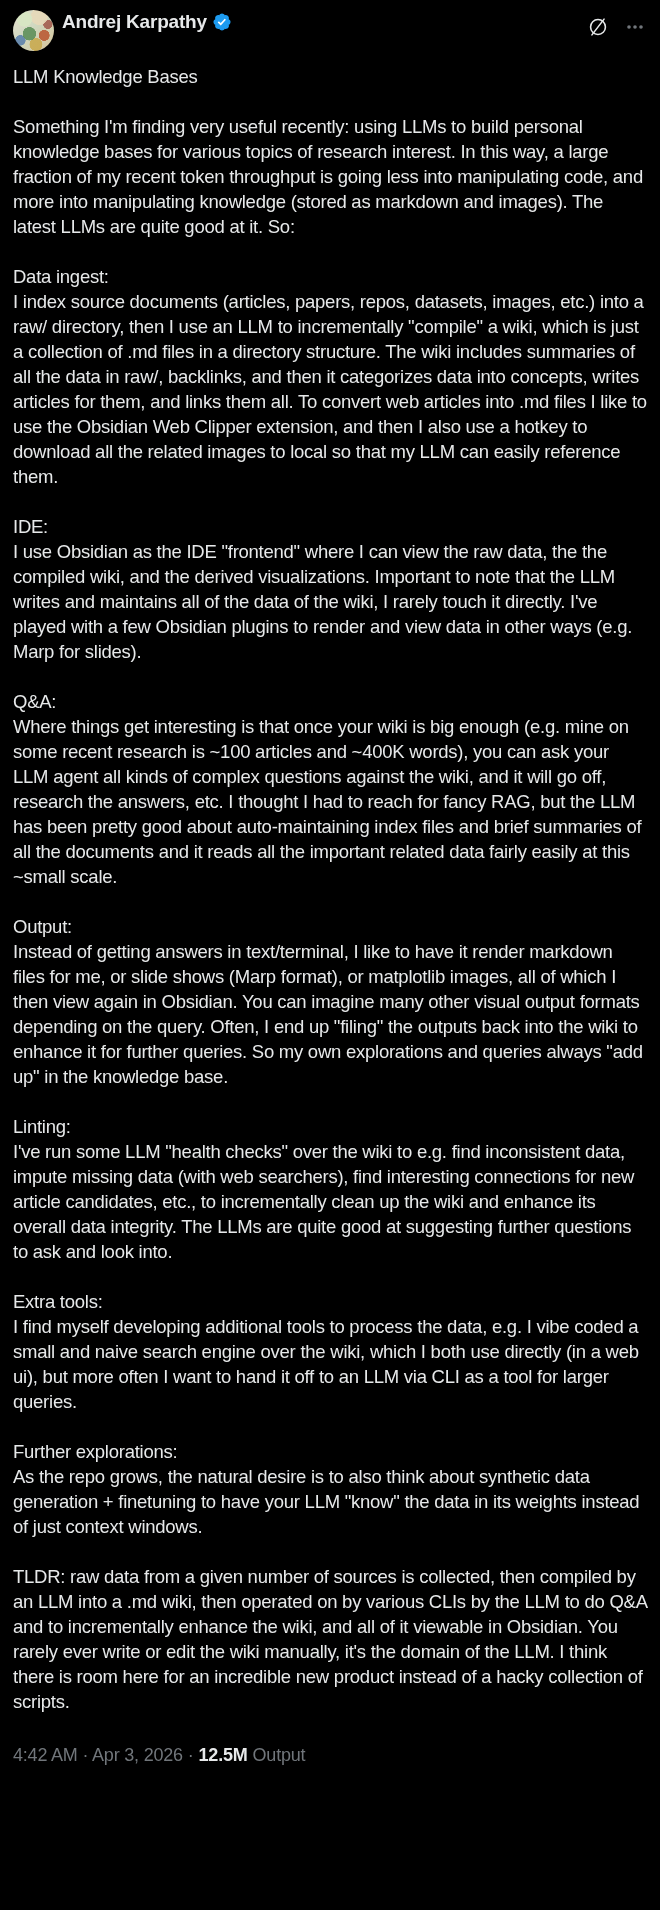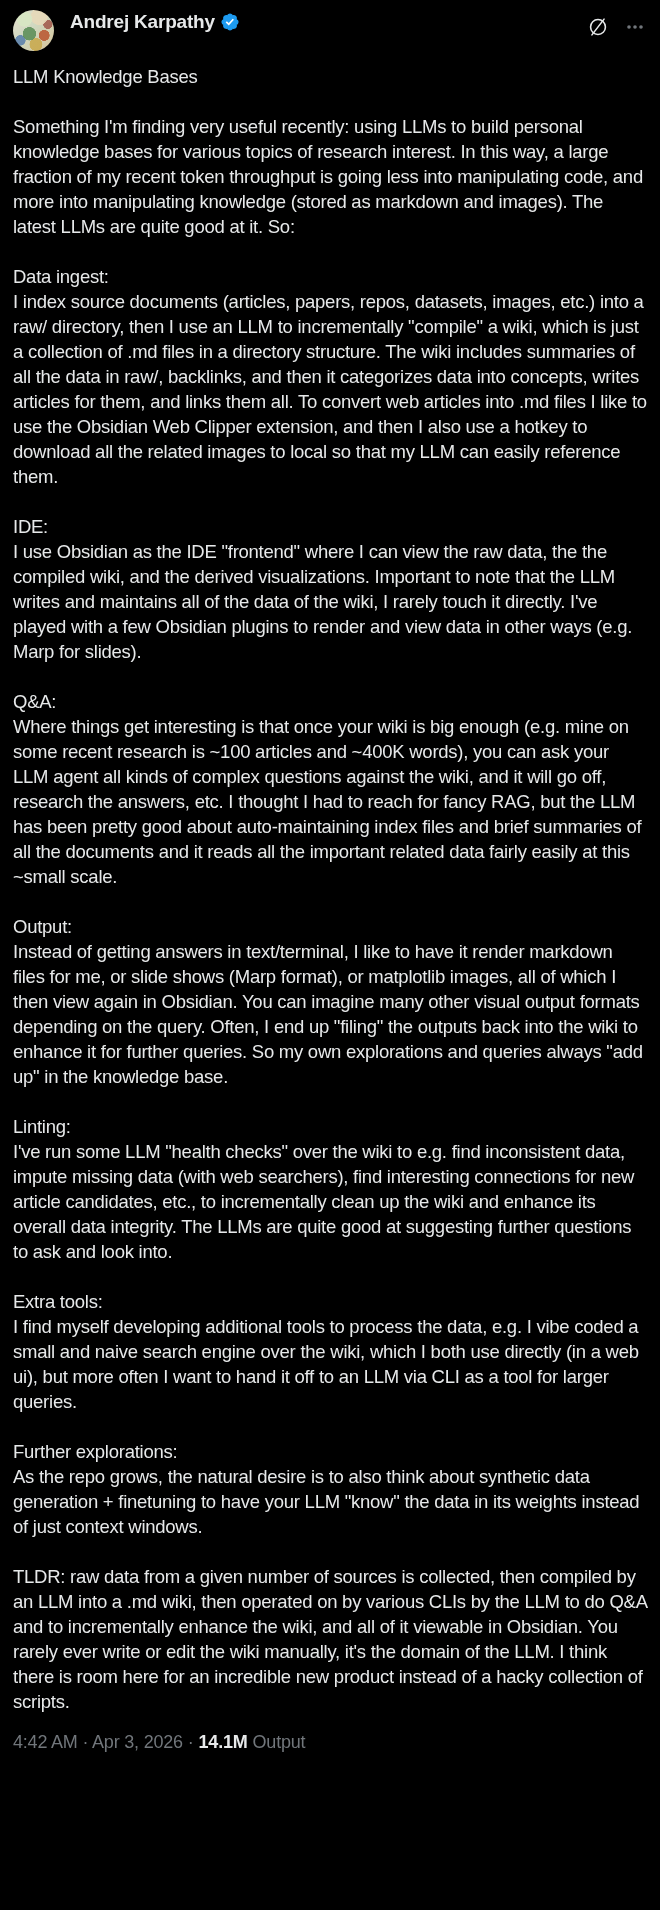--- a/index.html
+++ b/index.html
@@ -26,21 +26,21 @@
       radial-gradient(circle at 28% 22%, rgba(216,230,195,.95) 0 17%, transparent 18%),
       radial-gradient(circle at 64% 16%, rgba(231,217,185,.9) 0 19%, transparent 20%),
       radial-gradient(circle at 76% 62%, rgba(185,85,46,.85) 0 13%, transparent 14%),
       radial-gradient(circle at 40% 58%, rgba(95,143,90,.9) 0 19%, transparent 20%),
       radial-gradient(circle at 18% 74%, rgba(80,120,170,.8) 0 11%, transparent 12%),
       radial-gradient(circle at 56% 84%, rgba(200,168,75,.85) 0 15%, transparent 16%),
       radial-gradient(circle at 85% 35%, rgba(150,60,50,.7) 0 10%, transparent 11%),
       linear-gradient(135deg, #e9e2cf 0%, #cfd8c0 45%, #d8c49a 100%);
   }
   .names {
-    margin-left: 16px;
+    margin-left: 8px;
     flex: 1 1 auto;
     min-width: 0;
     padding-top: 1px;
   }
   .name-row {
     display: flex;
     align-items: center;
     gap: 5px;
   }
   .display-name {
@@ -74,21 +74,21 @@
     margin-top: 13px;
     color: #e7e9ea;
     font-size: 18.5px;
     line-height: 25px;
     letter-spacing: -0.25px;
     white-space: pre-wrap;
     overflow-wrap: break-word;
     width: 634px;
   }
   .tweet-footer {
-    margin-top: 17px;
+    margin-top: 30px;
     display: flex;
     align-items: baseline;
     gap: 5px;
     color: #71767b;
     font-size: 18px;
     letter-spacing: -0.2px;
     line-height: 22px;
   }
   .views-group { display: inline-flex; gap: 5px; align-items: baseline; cursor: pointer; }
   .views-count { color: #e7e9ea; font-weight: 700; }
@@ -157,18 +157,18 @@
 I find myself developing additional tools to process the data, e.g. I vibe coded a small and naive search engine over the wiki, which I both use directly (in a web ui), but more often I want to hand it off to an LLM via CLI as a tool for larger queries.
 
 Further explorations:
 As the repo grows, the natural desire is to also think about synthetic data generation + finetuning to have your LLM "know" the data in its weights instead of just context windows.
 
 TLDR: raw data from a given number of sources is collected, then compiled by an LLM into a .md wiki, then operated on by various CLIs by the LLM to do Q&amp;A and to incrementally enhance the wiki, and all of it viewable in Obsidian. You rarely ever write or edit the wiki manually, it's the domain of the LLM. I think there is room here for an incredible new product instead of a hacky collection of scripts.</div>
 
   <div class="tweet-footer">
     <span>4:42 AM · Apr 3, 2026 ·</span>
     <span class="views-group">
-      <span class="views-count">14.1M</span>
+      <span class="views-count">12.5M</span>
       <span>Output</span>
     </span>
   </div>
 
 </div>
 
 </body></html>

